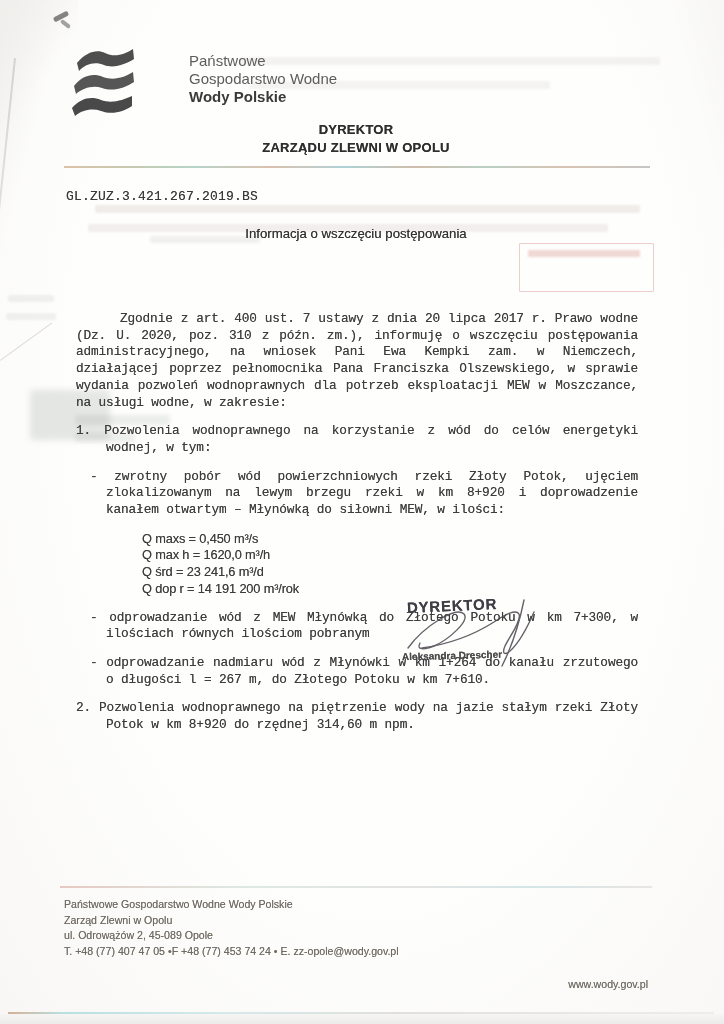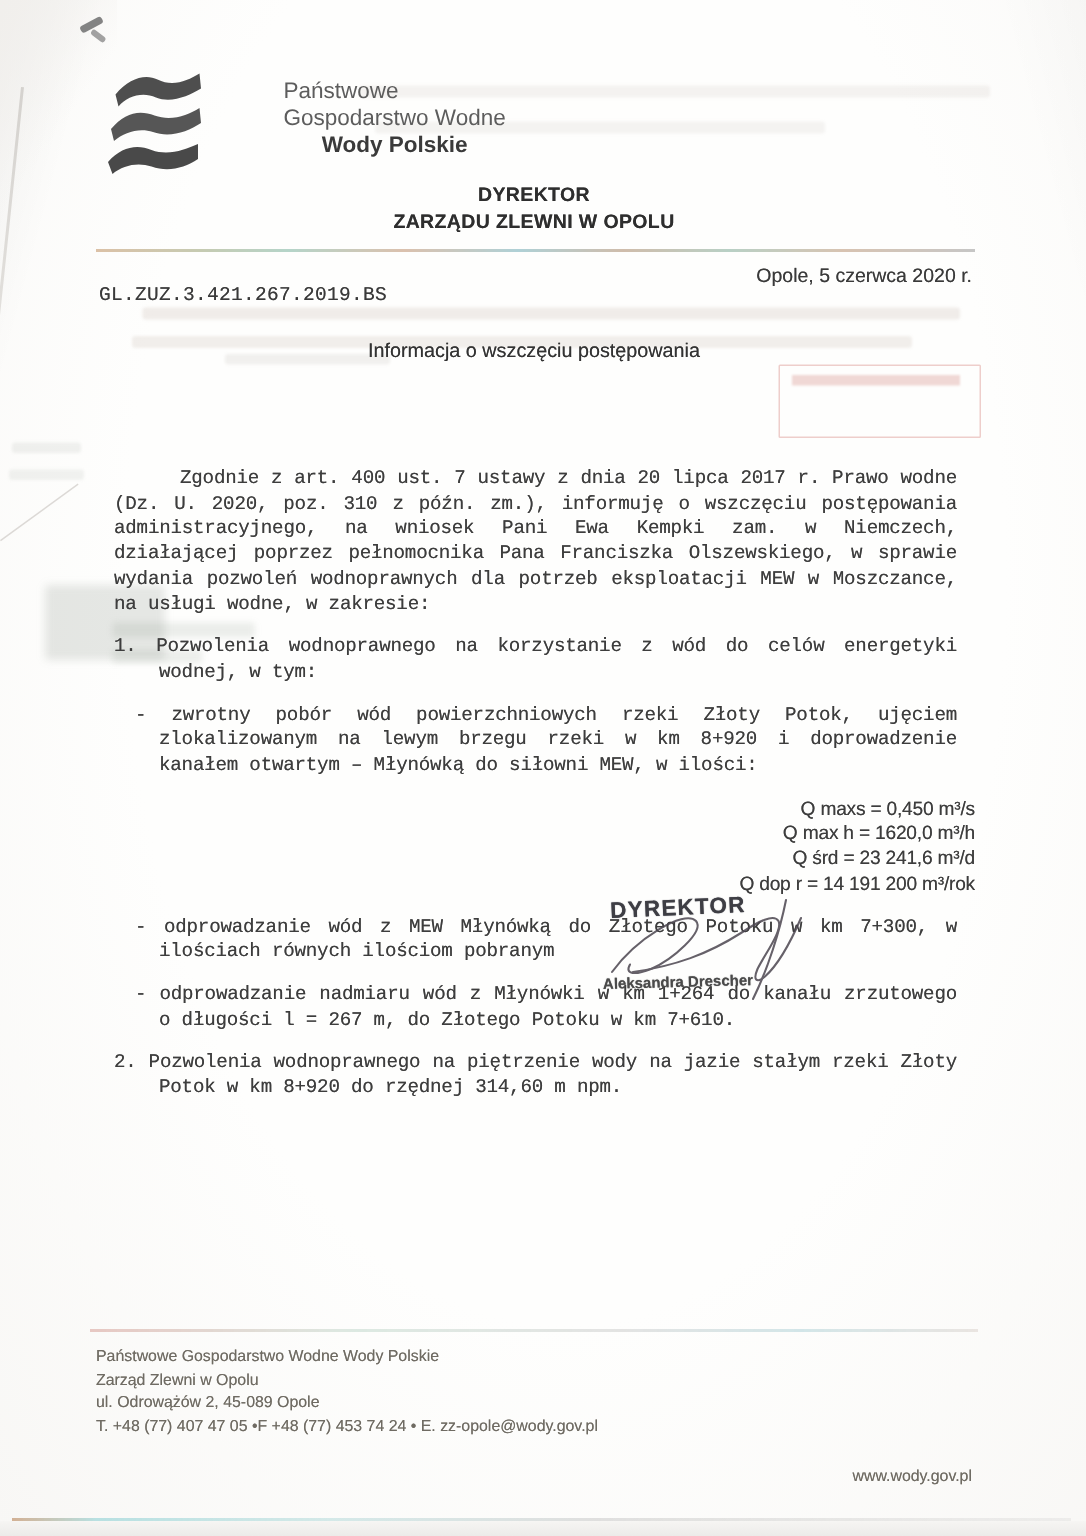--- a/index.html
+++ b/index.html
@@ -8,41 +8,41 @@
     font-family:"Liberation Sans",sans-serif;color:#3e3e3e;
     background:
       linear-gradient(105deg, rgba(0,0,0,0.045), rgba(0,0,0,0) 7%),
       linear-gradient(255deg, rgba(0,0,0,0.02), rgba(0,0,0,0) 6%),
       radial-gradient(ellipse at 52% 38%, #fefefd 55%, #f8f7f5 100%);
   }
   .abs{position:absolute;}
   
   .logo-mark{left:70px;top:46px;width:66px;height:72px;}
   .logo-text{left:146px;top:52px;font-size:15px;line-height:18px;color:#5d5d5d;margin-left:43px;}
-  .logo-text .bold{font-weight:700;color:#3a3a3a;text-align:center;}
+  .logo-text .bold{font-weight:700;color:#3a3a3a;}
   .head-title{left:36px;top:121px;width:640px;text-align:center;
     font-size:13px;font-weight:700;line-height:17.5px;color:#2e2e2e;letter-spacing:.25px;
     text-shadow:0 0 .4px rgba(50,50,50,.8);}
   .head-rule{left:64px;top:166px;width:586px;height:2px;opacity:.65;filter:blur(.3px);
     background:linear-gradient(90deg,#caa27a,#a8b08a 12%,#8fbfae 22%,#c9a184 35%,#86b9c2 48%,#b79a80 60%,#94b8a8 72%,#c4a58a 85%,#a9a9a9 100%);}
   .place-date{left:348px;top:176px;width:300px;text-align:right;font-size:13px;color:#3a3a3a;
     text-shadow:0 0 .35px rgba(55,55,55,.7);}
   .case-number{left:66px;top:189px;font-size:13px;letter-spacing:.2px;color:#3a3a3a;
     text-shadow:0 0 .35px rgba(55,55,55,.7);font-family:Liberation Mono, monospace;}
   .subject{left:36px;top:226px;width:640px;text-align:center;font-size:13.2px;font-weight:400;color:#333;
     text-shadow:0 0 .4px rgba(50,50,50,.75);}
   
   .body-text{left:64px;top:299px;width:586px;font-size:12.8px;line-height:16.7px;
     letter-spacing:-.15px;color:#3d3d3d;text-align:justify;
     text-shadow:0 0 .35px rgba(55,55,55,.7);}
   .body-text p{margin:12px;font-family:Liberation Mono, monospace;}
   .p-intro{text-indent:44px;}
   .dash-item{padding-left:30px;text-indent:-16px;}
   .num-item{padding-left:30px;text-indent:-30px;}
-  .q-block{margin-left:108px;text-align:right;}
+  .q-block{margin-left:78px;text-align:left;}
   
   .stamp-title{left:402px;top:597px;width:100px;text-align:center;font-size:15px;font-weight:700;
     letter-spacing:.8px;color:#3e3e44;transform:rotate(-2.5deg);text-shadow:0 0 .6px rgba(60,60,70,.9);}
   .sig-svg{left:398px;top:596px;width:170px;height:78px;}
   .sig-name{left:396px;top:650px;width:112px;text-align:center;font-size:10px;font-weight:700;
     color:#4a4a4a;transform:rotate(-1.5deg);text-shadow:0 0 .6px rgba(70,70,70,.8);}
   
   .footer-rule{left:60px;top:886px;width:592px;height:1.6px;opacity:.7;filter:blur(.3px);
     background:linear-gradient(90deg,rgba(200,120,110,.55),rgba(150,190,170,.45) 30%,rgba(160,160,160,.4) 60%,rgba(120,180,190,.45) 80%,rgba(180,160,150,.35));}
   .footer-block{left:64px;top:897px;font-size:10.6px;line-height:15.6px;color:#6f6b63;
@@ -111,21 +111,20 @@
     <div>Gospodarstwo Wodne</div>
     <div class="bold">Wody Polskie</div>
   </div>
 
   <div class="abs head-title">
     <div>DYREKTOR</div>
     <div>ZARZĄDU ZLEWNI W OPOLU</div>
   </div>
   <div class="abs head-rule"></div>
 
-  <div class="abs place-date">Opole, 5 czerwca 2020 r.</div>
   <div class="abs case-number">GL.ZUZ.3.421.267.2019.BS</div>
 
   <div class="abs subject">Informacja o wszczęciu postępowania</div>
 
   <div class="abs body-text">
     <p class="p-intro">Zgodnie z art. 400 ust. 7 ustawy z dnia 20 lipca 2017 r. Prawo wodne (Dz. U. 2020, poz. 310 z późn. zm.), informuję o wszczęciu postępowania administracyjnego, na wniosek Pani Ewa Kempki zam. w Niemczech, działającej poprzez pełnomocnika Pana Franciszka Olszewskiego, w sprawie wydania pozwoleń wodnoprawnych dla potrzeb eksploatacji MEW w Moszczance, na usługi wodne, w zakresie:</p>
     <p class="num-item">1. Pozwolenia wodnoprawnego na korzystanie z wód do celów energetyki wodnej, w tym:</p>
     <p class="dash-item">- zwrotny pobór wód powierzchniowych rzeki Złoty Potok, ujęciem zlokalizowanym na lewym brzegu rzeki w km 8+920 i doprowadzenie kanałem otwartym – Młynówką do siłowni MEW, w ilości:</p>
     <div class="q-block">
       <div>Q maxs = 0,450 m³/s</div>

